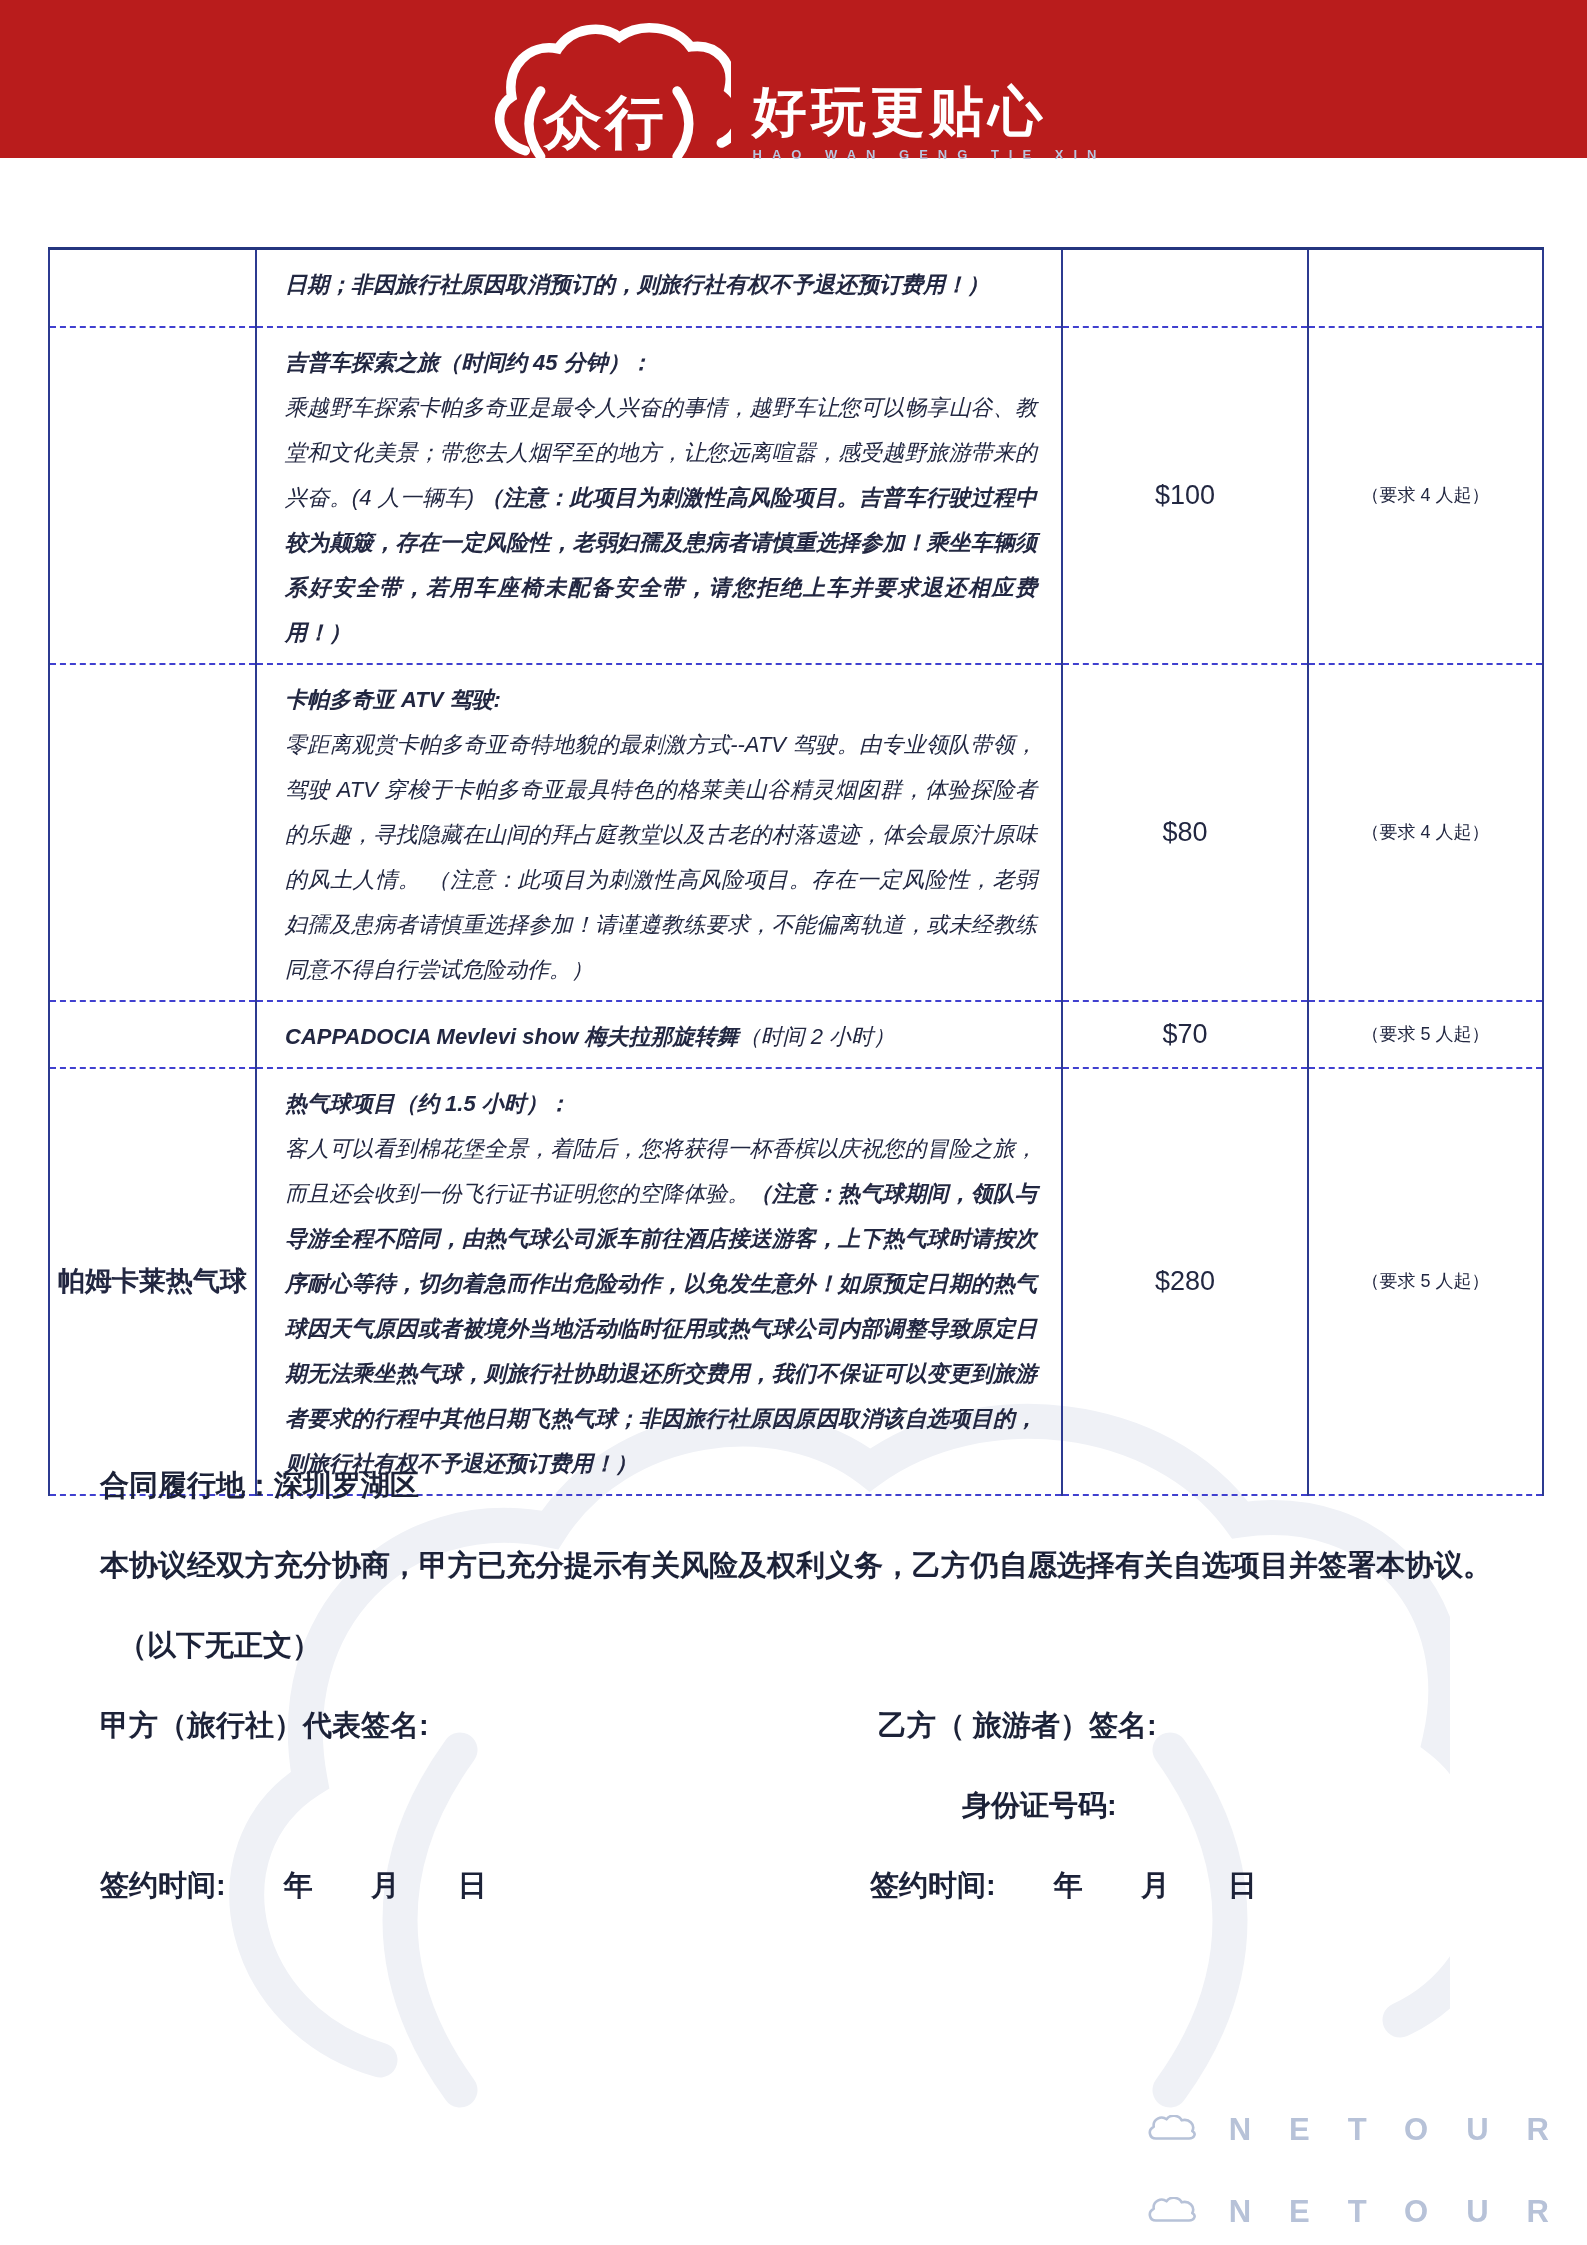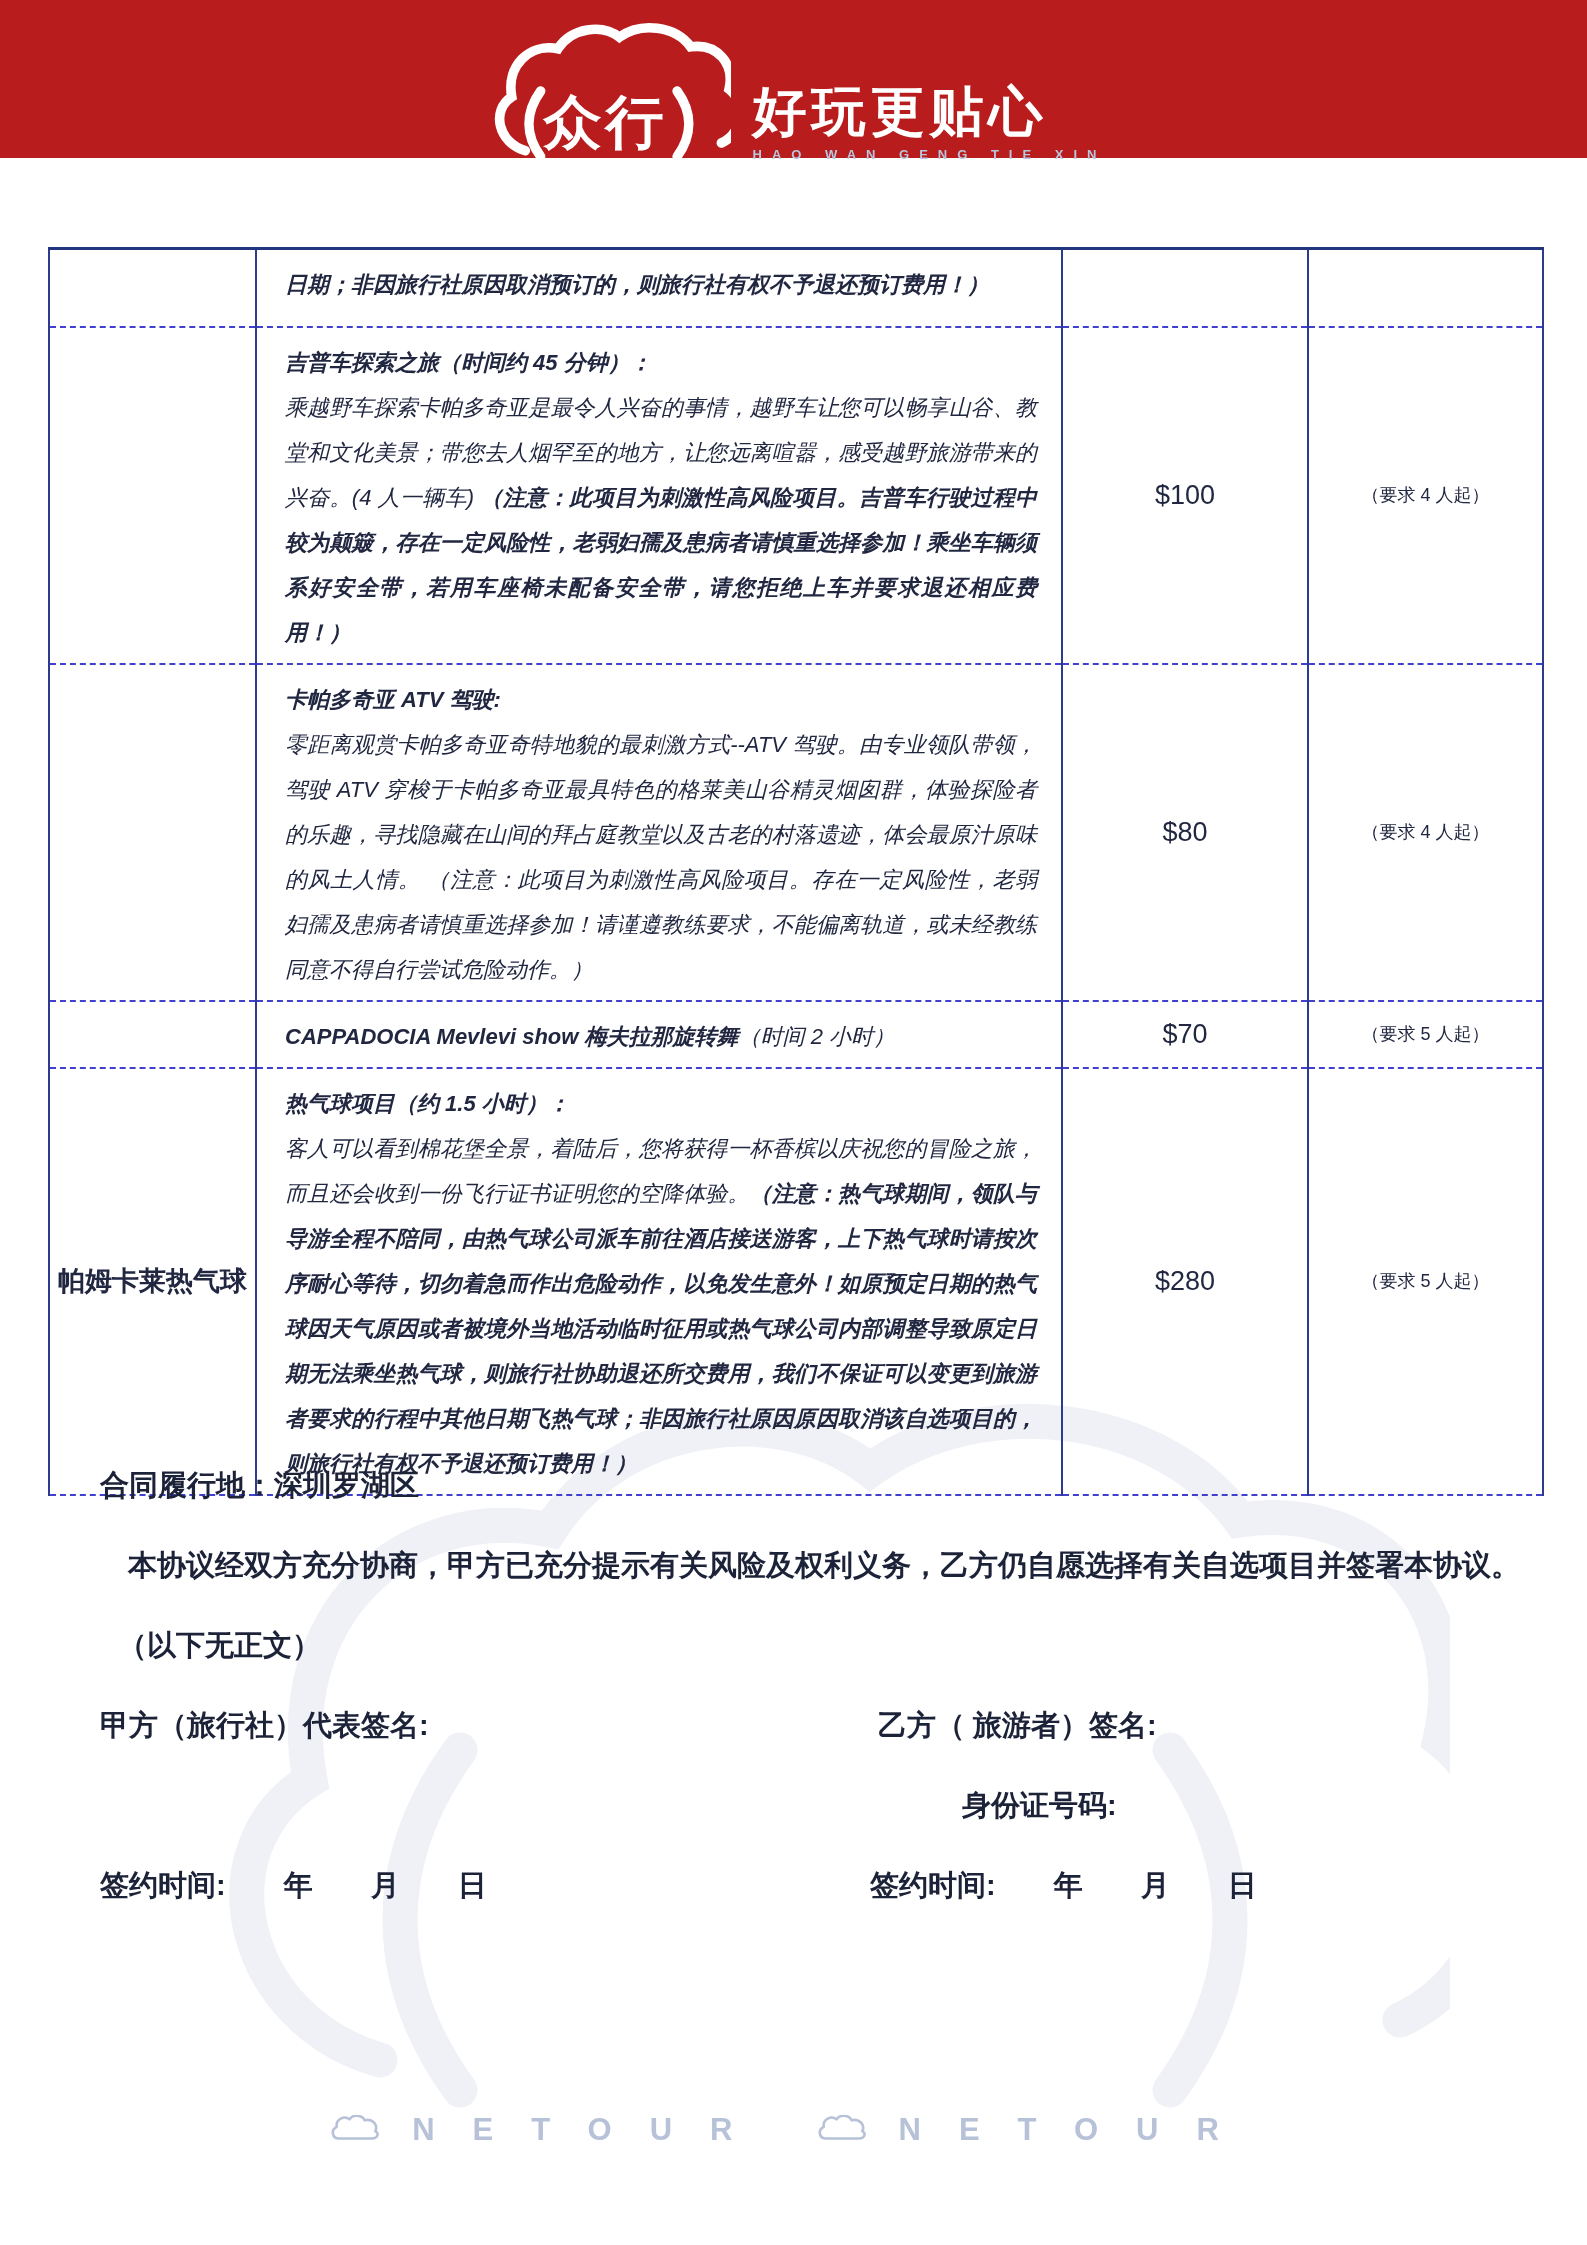--- a/index.html
+++ b/index.html
@@ -47,35 +47,36 @@
     vertical-align:top; padding:12px 24px 8px 28px;
     font-size:22px; line-height:45px; text-align:justify;font-style:italic;
   }
   .desc-title { font-weight:bold; }
   .desc-body .b { font-weight:bold; }
   .cell-price { vertical-align:middle; text-align:center; font-size:27px; }
   .cell-req  { vertical-align:middle; text-align:center; font-size:18px; }
   
   .bottom-text { position:absolute; z-index:1; color:#1c2238; font-weight:bold; font-size:29px; white-space:nowrap; }
   .place      { left:100px; top:1466px; }
-  .agreement  { left:100px; top:1546px; white-space:normal; width:1420px;text-align:right; }
+  .agreement  { left:100px; top:1546px; white-space:normal; width:1420px; }
   .no-body    { left:118px; top:1626px; }
   .party-a    { left:100px; top:1706px; }
   .party-b    { left:878px; top:1706px; }
   .id-label   { left:962px; top:1786px; }
   .sign-date  { display:flex; align-items:baseline; }
   .sign-date-left  { left:100px; top:1866px; }
   .sign-date-right { left:870px; top:1866px; }
   .sign-date .ymd { margin-left:58px; }
   .sign-date .ymd:first-of-type { margin-left:52px; }
   
   .brand-footer {
     position:absolute; left:0; top:2112px; width:1587px; z-index:1;
-    display:flex; justify-content:center; align-items:flex-start; gap:46px;
+    display:flex; justify-content:center; align-items:flex-end; gap:46px;
     color:#b7c2d8;
+    flex-direction:column;
   }
   .brand-group { display:flex; align-items:center; gap:30px; }
   .brand-word { font-size:31px; font-weight:bold; letter-spacing:38px; }
 </style>
 </head>
 <body>
 
 <div class="page">
 
   <div class="watermark">

